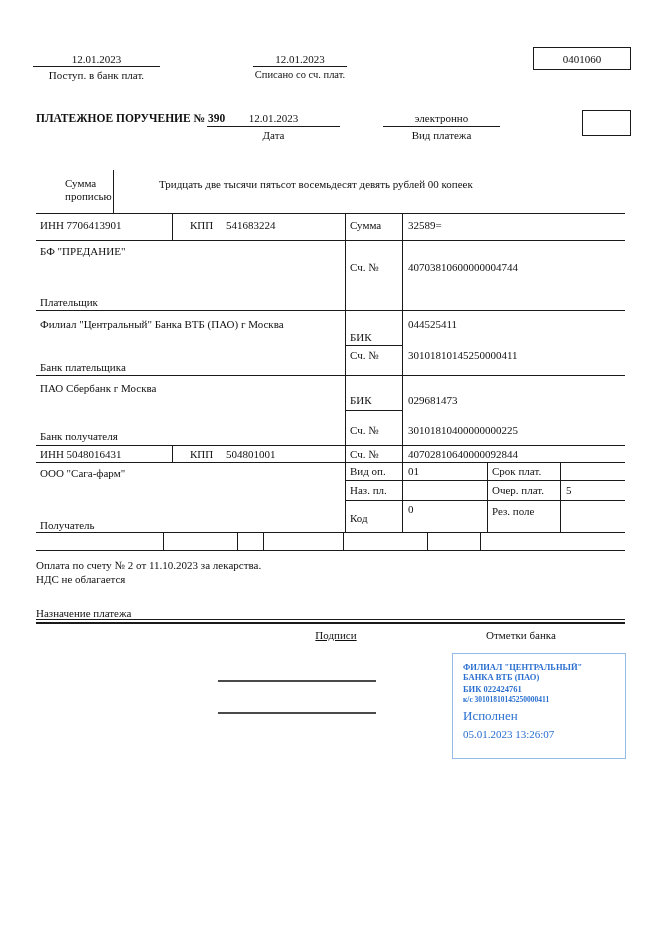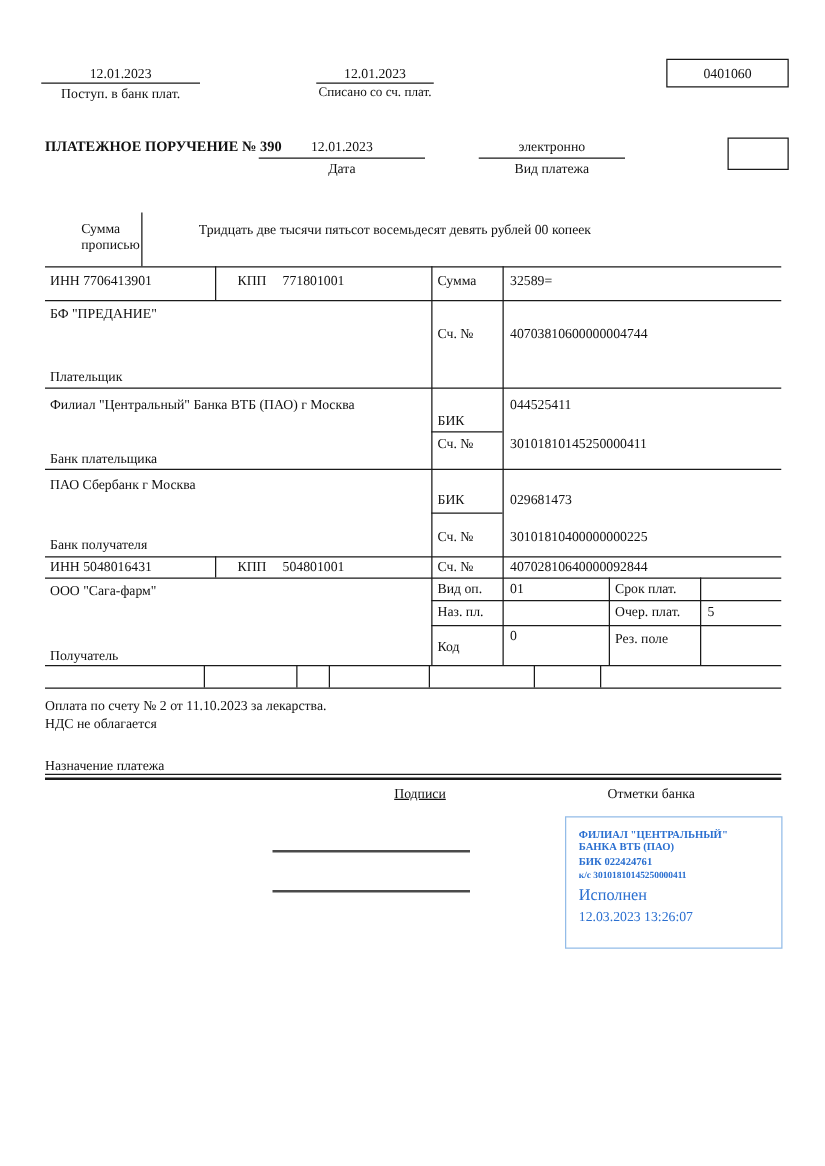--- a/index.html
+++ b/index.html
@@ -80,21 +80,21 @@
 
   <div class="vl" style="left:163px;top:532px;height:18px;"></div>
   <div class="vl" style="left:237px;top:532px;height:18px;"></div>
   <div class="vl" style="left:263px;top:532px;height:18px;"></div>
   <div class="vl" style="left:343px;top:532px;height:18px;"></div>
   <div class="vl" style="left:427px;top:532px;height:18px;"></div>
   <div class="vl" style="left:480px;top:532px;height:18px;"></div>
 
   <div class="t" style="left:40px;top:219px;">ИНН 7706413901</div>
   <div class="t" style="left:190px;top:219px;">КПП</div>
-  <div class="t" style="left:226px;top:219px;">771801001</div>
+  <div class="t" style="left:226px;top:219px;">541683224</div>
   <div class="t" style="left:350px;top:219px;">Сумма</div>
   <div class="t" style="left:408px;top:219px;">32589=</div>
 
   <div class="t" style="left:40px;top:245px;">БФ "ПРЕДАНИЕ"</div>
   <div class="t" style="left:350px;top:261px;">Сч. №</div>
   <div class="t" style="left:408px;top:261px;">40703810600000004744</div>
   <div class="t" style="left:40px;top:296px;">Плательщик</div>
 
   <div class="t" style="left:40px;top:318px;">Филиал "Центральный" Банка ВТБ (ПАО) г Москва</div>
   <div class="t" style="left:408px;top:318px;">044525411</div>
@@ -142,16 +142,16 @@
 
 
   <div class="sigline" style="left:218px;top:680px;width:158px;"></div>
   <div class="sigline" style="left:218px;top:712px;width:158px;"></div>
 
   <div class="stamp" style="left:452px;top:653px;width:172px;height:104px;">
     <div class="t b small8 wrap" style="left:10px;top:9px;width:140px;">ФИЛИАЛ "ЦЕНТРАЛЬНЫЙ" БАНКА ВТБ (ПАО)</div>
     <div class="t b small8" style="left:10px;top:31px;">БИК 022424761</div>
     <div class="t b small7" style="left:10px;top:42px;">к/с 30101810145250000411</div>
     <div class="t" style="left:10px;top:55px;font-size:13px;">Исполнен</div>
-    <div class="t" style="left:10px;top:74px;font-size:11px;">12.03.2023 13:26:07</div>
+    <div class="t" style="left:10px;top:74px;font-size:11px;">05.01.2023 13:26:07</div>
   </div>
 
 </div>
 
 </body></html>

